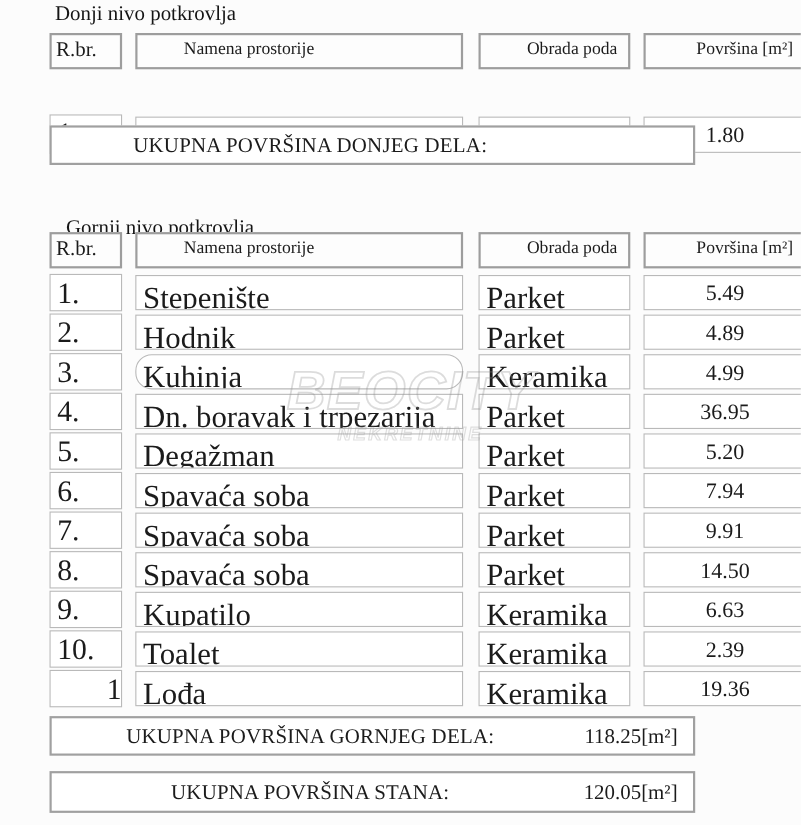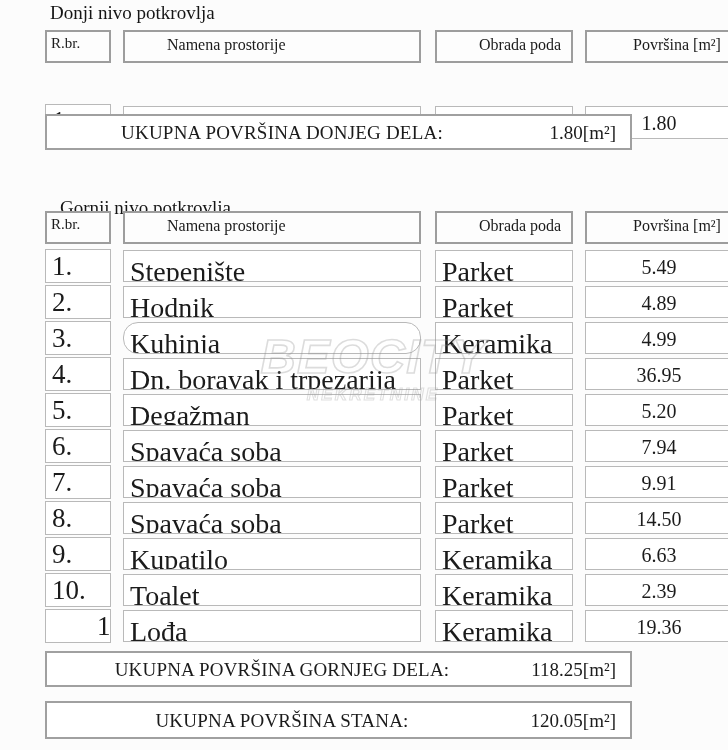--- a/index.html
+++ b/index.html
@@ -96,21 +96,21 @@
   .c-floor    { left: 390px; width: 138px; }
   .c-area     { left: 540px; width: 148px; }
 
   .txt {
     display: block;
     white-space: nowrap;
   }
 
   
   .idx-h {
-    font-size: 15px;
+    font-size: 19px;
     padding: 3px 0 0 4px;
     letter-spacing: 0px;
   }
   .idx-n {
     font-size: 27px;
     line-height: 1;
     padding: 3px 0 0 6px;
   }
 
   .name-h, .floor-h, .area-h {
@@ -198,21 +198,20 @@
         <span class="txt floor-v">Parket</span>
       </div>
       <div class="cell c-area" style="top:40px; height:33px;">
         <span class="txt area-v">1.80</span>
       </div>
     </div>
   </div>
 
   <div class="total" style="top:114px; height:36px;">
     <div class="total-label" style="line-height:34px;">UKUPNA POVRŠINA DONJEG DELA:</div>
-    <div class="total-value" style="line-height:34px;">1.80[m²]</div>
   </div>
 
   <div class="caption" style="left:60px; top:180px;margin-top:17px;">Gornji nivo potkrovlja</div>
 
   <div class="tbl" style="left:45px; top:211px; width:688px; height:432px;">
 
     <div class="row">
       <div class="cell hdr c-idx" style="top:0; height:33px;">
         <span class="txt idx-h">R.br.</span>
       </div>

